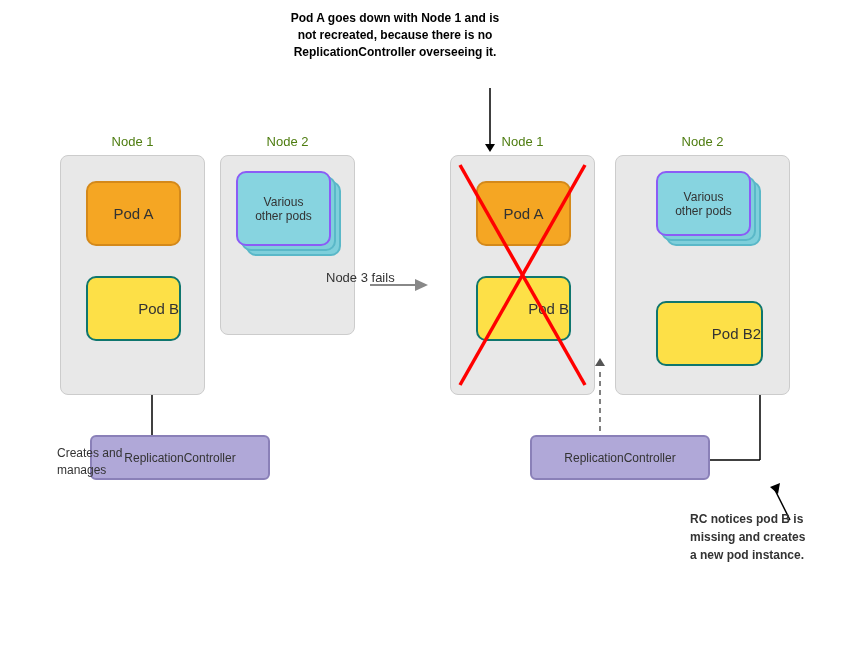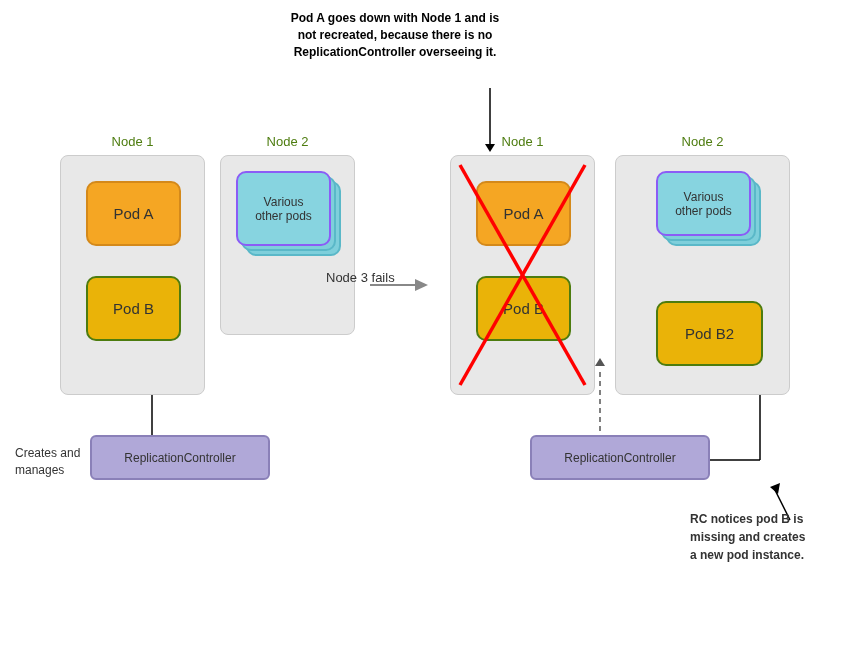--- a/index.html
+++ b/index.html
@@ -60,22 +60,23 @@
       font-weight: 500;
       color: #333;
     }
 
     .pod-orange {
       background: #f5a623;
       border: 2px solid #d4891a;
     }
 
     .pod-green {
-      background: #eab308;
-      border: 2px solid #4d7c0f;
+      background: #fde047;
+      border: 2px solid #0f766e;
+      justify-content: flex-end;
     }
 
     
     .pod-stack-wrapper {
       position: absolute;
     }
     .pod-stack-back2 {
       position: absolute;
       border-radius: 10px;
       background: #7ecfdb;
@@ -125,20 +126,21 @@
       height: 663px;
       pointer-events: none;
     }
 
     
     .label-creates {
       position: absolute;
       font-size: 12px;
       color: #333;
       line-height: 1.4;
+      margin-left: 42px;
     }
 
     .label-node1fails {
       position: absolute;
       font-size: 13px;
       color: #333;
     }
 
     .label-rc-notice {
       position: absolute;

